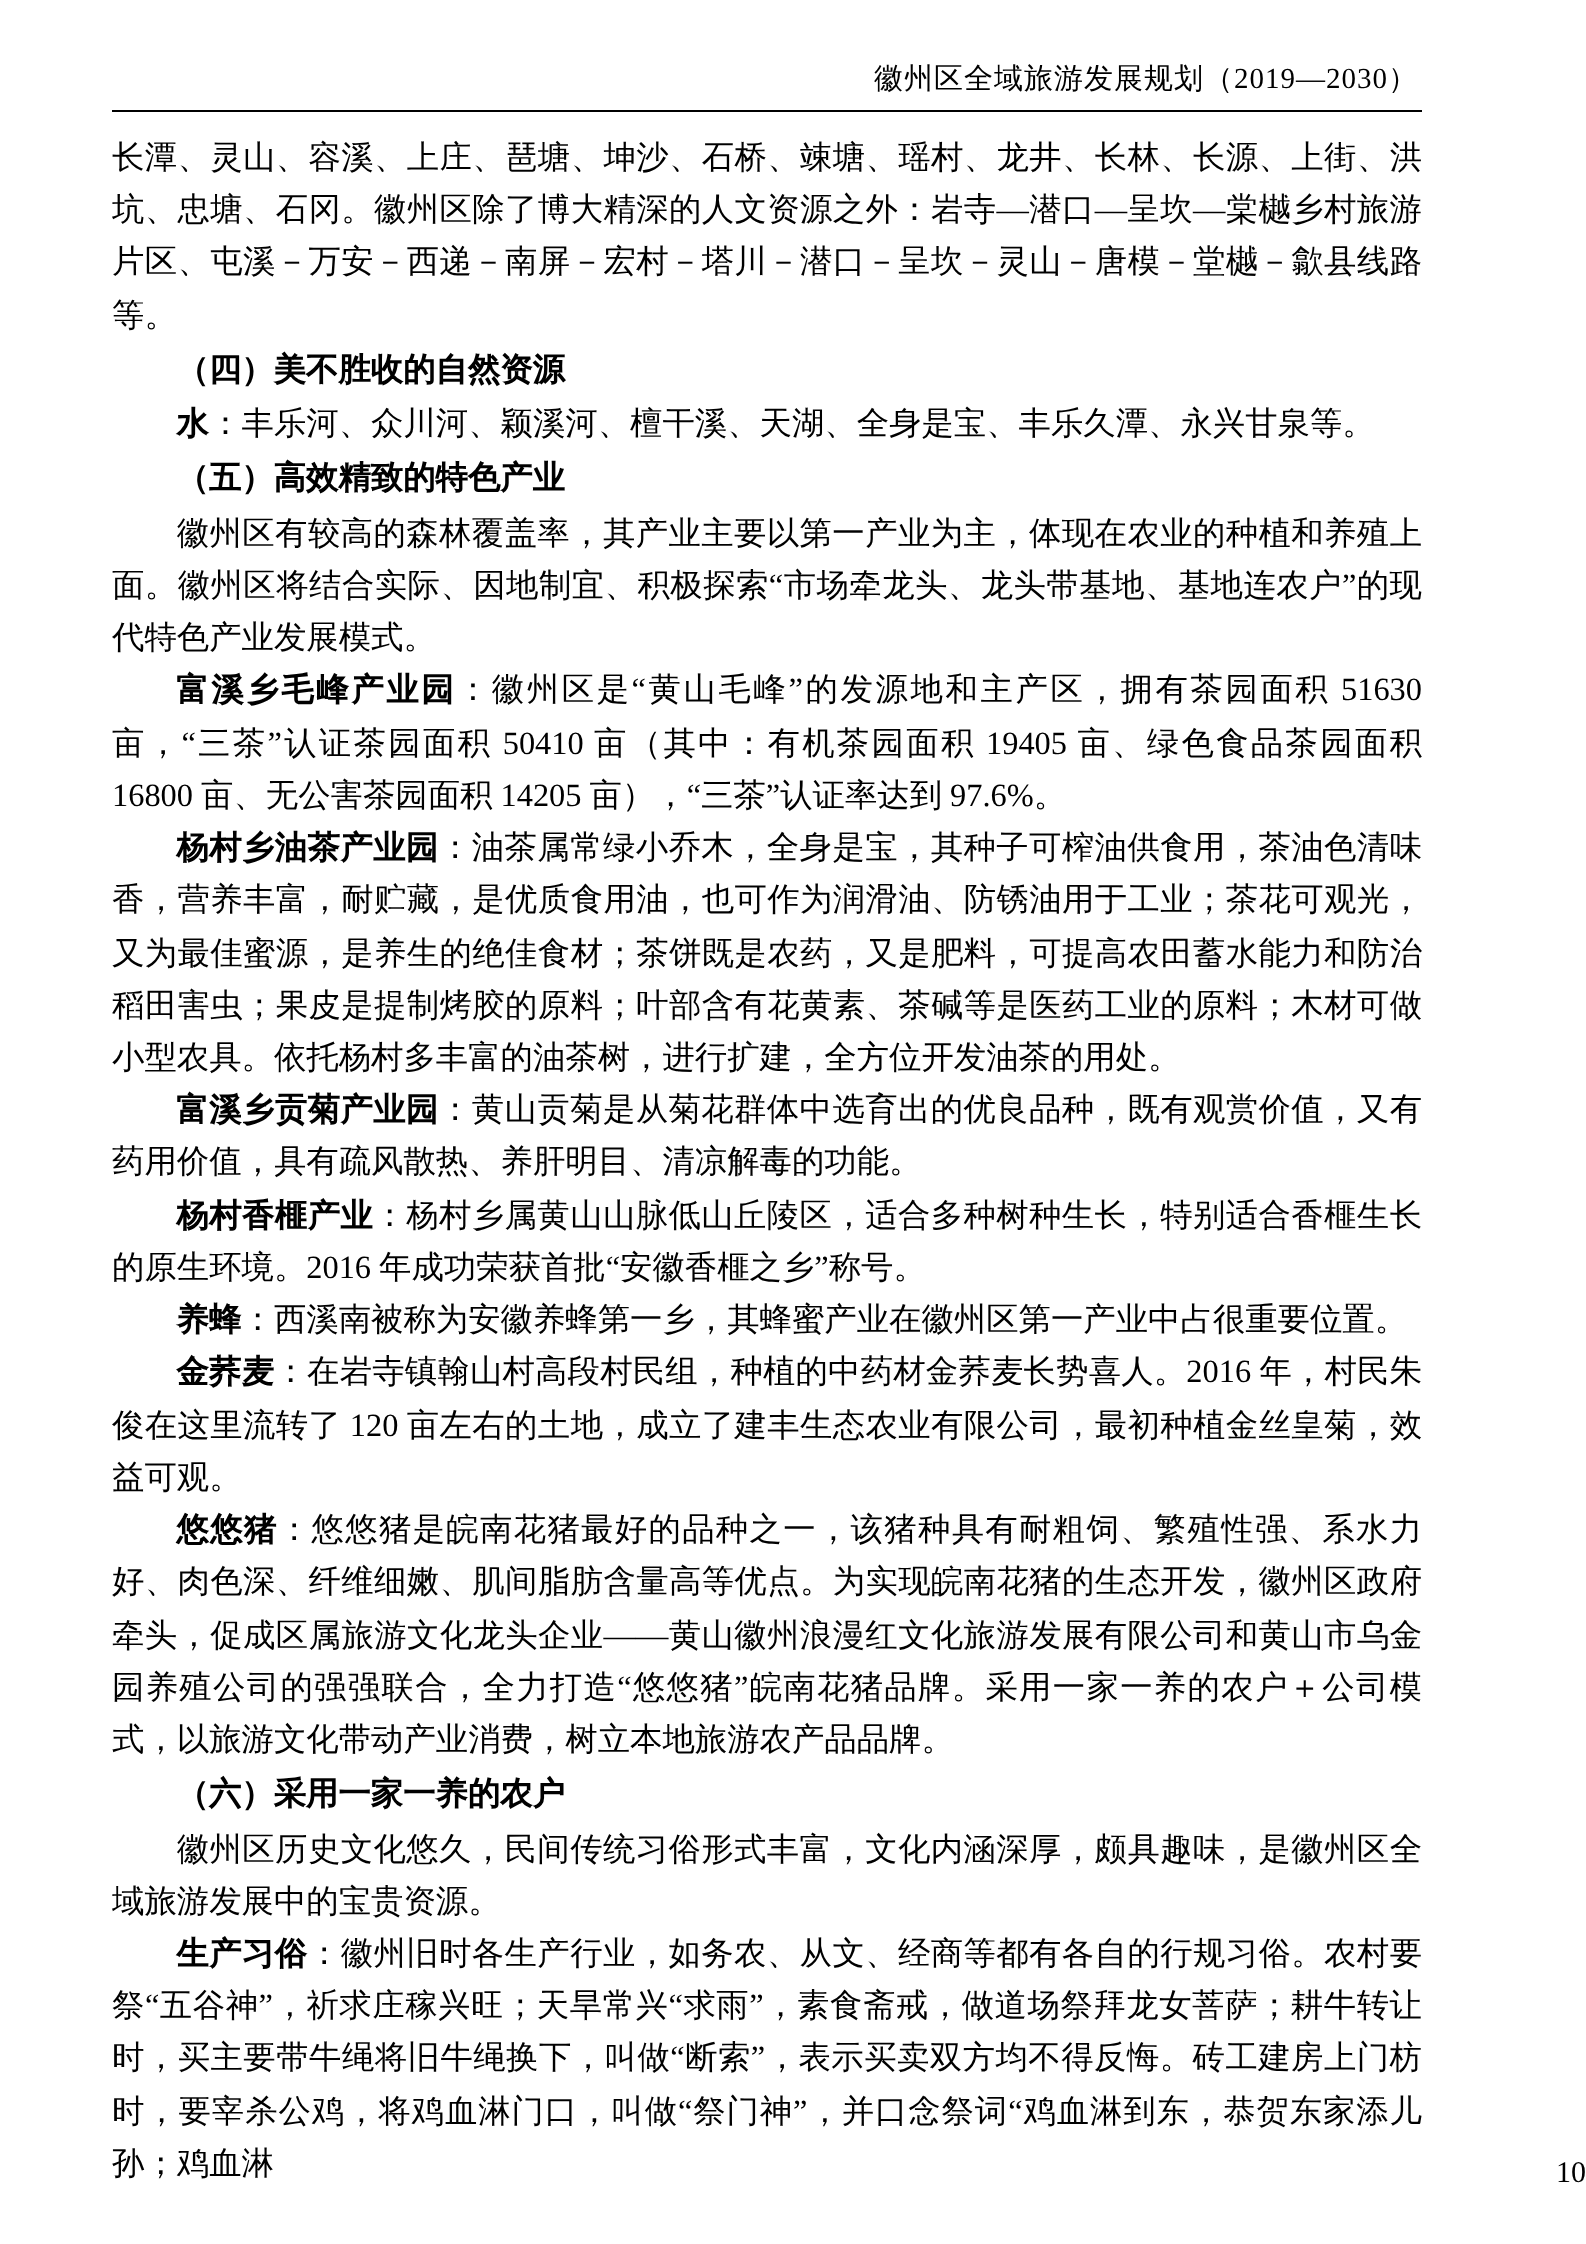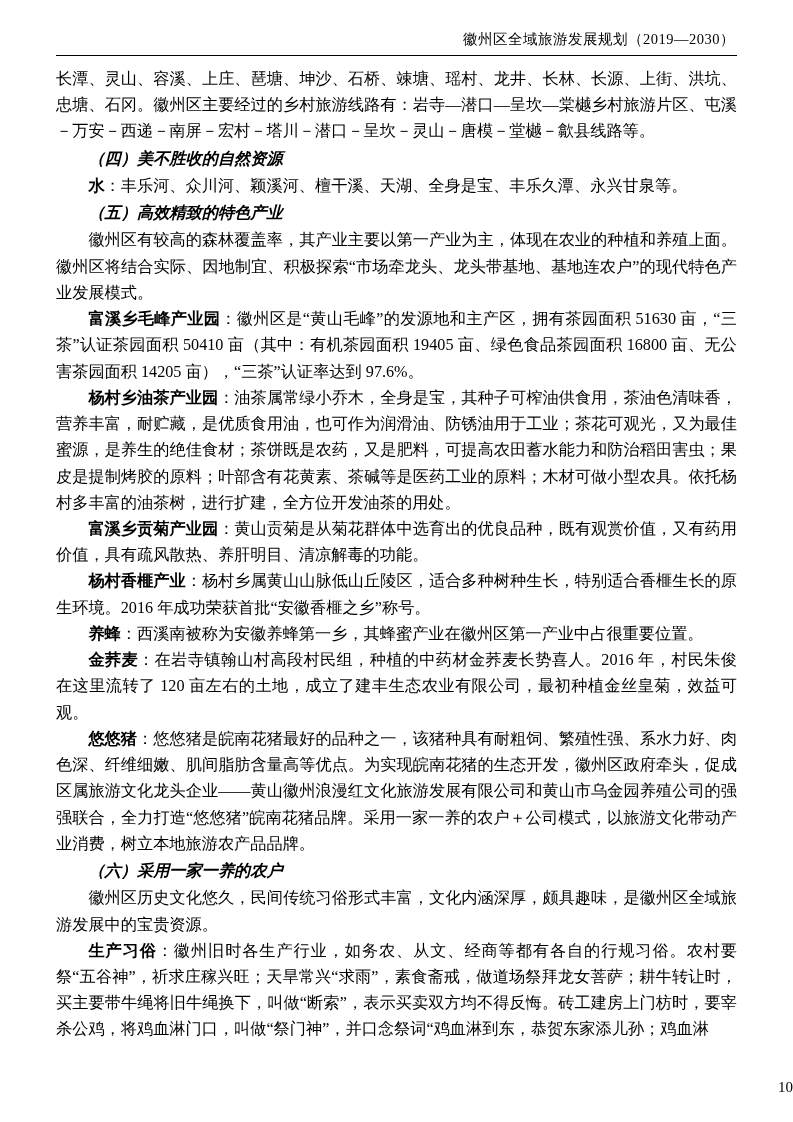--- a/index.html
+++ b/index.html
@@ -11,21 +11,21 @@
     font-family: "Liberation Serif", "DejaVu Serif", serif;
     color: #000000;
   }
   .page {
     position: relative;
     width: 793px;
     height: 1122px;
     margin: 0 auto;
     background: #ffffff;
     box-sizing: border-box;
-    padding: 30px 56px 0 56px;
+    padding: 30px 82px 0 56px;
     overflow: hidden;
   }
   .header {
     text-align: right;
     font-size: 14.5px;
     letter-spacing: 0.5px;
     padding-right: 2px;
     padding-bottom: 6px;
     white-space: nowrap;
   }
@@ -43,21 +43,20 @@
   p {
     margin: 0;
     padding: 0;
   }
   .ind0 { text-indent: 0; }
   .ind2 { text-indent: 2em; }
   .heading {
     font-weight: bold;
     text-indent: 2em;
     margin: 1px 0;
-    font-style: italic;
   }
   .lead {
     font-weight: bold;
   }
   .subitem {
     text-indent: 2em;
   }
   .subitem .lead {
     font-weight: bold;
   }
@@ -76,21 +75,21 @@
 </head>
 <body>
 
 <div class="page">
 
   <div class="header">徽州区全域旅游发展规划（2019—2030）</div>
   <hr class="header-rule">
 
   <div class="content">
 
-    <p class="para ind0">长潭、灵山、容溪、上庄、琶塘、坤沙、石桥、竦塘、瑶村、龙井、长林、长源、上街、洪坑、忠塘、石冈。徽州区主要经过的乡村旅游线路有：岩寺—潜口—呈坎—棠樾乡村旅游片区、屯溪－万安－西递－南屏－宏村－塔川－潜口－呈坎－灵山－唐模－堂樾－歙县线路等。</p>
+    <p class="para ind0">长潭、灵山、容溪、上庄、琶塘、坤沙、石桥、竦塘、瑶村、龙井、长林、长源、上街、洪坑、忠塘、石冈。徽州区除了博大精深的人文资源之外：岩寺—潜口—呈坎—棠樾乡村旅游片区、屯溪－万安－西递－南屏－宏村－塔川－潜口－呈坎－灵山－唐模－堂樾－歙县线路等。</p>
 
     <p class="heading">（四）美不胜收的自然资源</p>
 
 
 
     <p class="para ind2"><span class="lead">水</span><span>：丰乐河、众川河、颖溪河、檀干溪、天湖、全身是宝、丰乐久潭、永兴甘泉等。</span></p>
 
     <p class="heading">（五）高效精致的特色产业</p>
 
     <p class="para ind2">徽州区有较高的森林覆盖率，其产业主要以第一产业为主，体现在农业的种植和养殖上面。徽州区将结合实际、因地制宜、积极探索“市场牵龙头、龙头带基地、基地连农户”的现代特色产业发展模式。</p>

